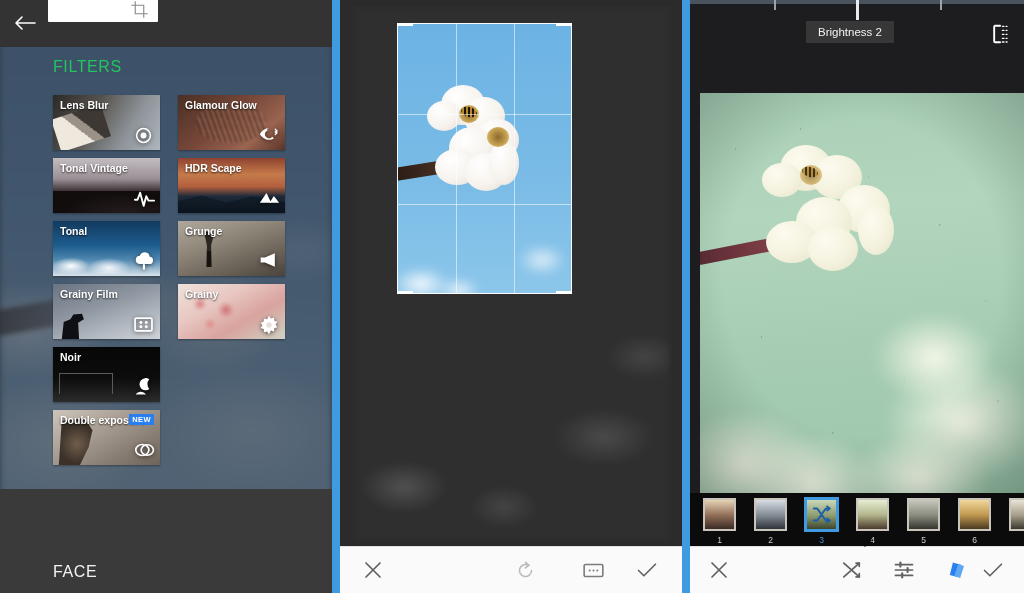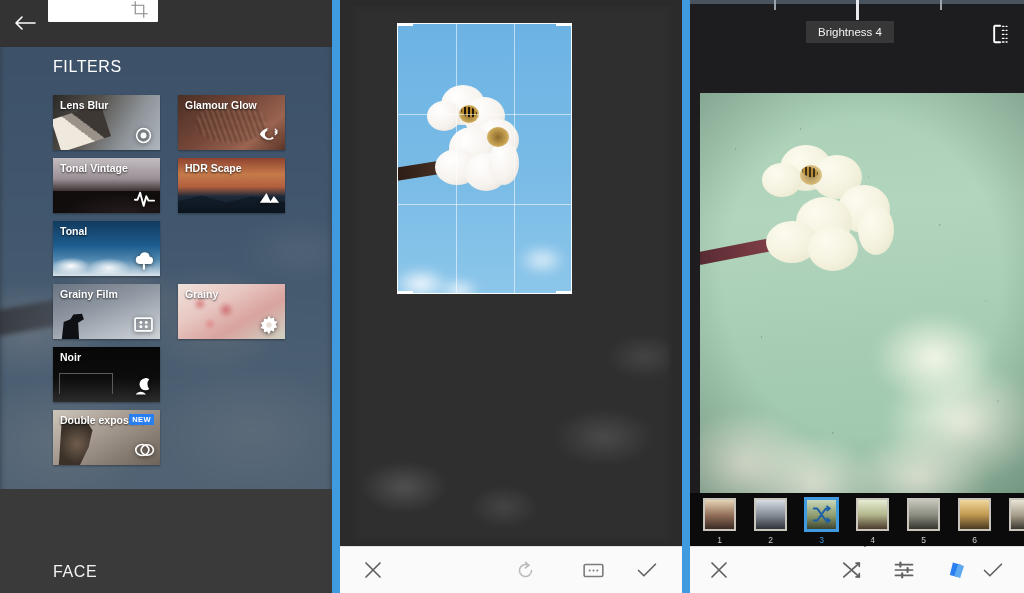--- a/index.html
+++ b/index.html
@@ -59,21 +59,21 @@
     position: absolute; left: 0; bottom: 0; width: 332px; height: 104px;
     background: #3a3a3a;
   }
   .section-face {
     position: absolute; left: 53px; bottom: 12px;
     color: #f2f2f2; font-size: 16px; letter-spacing: .6px;
   }
 
   .section-title {
     position: absolute; left: 53px; top: 58px;
-    color: #ffffff; font-size: 16px; letter-spacing: .6px;
+    color: #22c55e; font-size: 16px; letter-spacing: .6px;
   }
 
   .filter-grid {
     position: absolute; left: 53px; top: 95px; width: 232px;
   }
   .f-row { display: flex; gap: 18px; margin-bottom: 8px; }
   .f-card {
     position: relative; width: 107px; height: 55px;
     overflow: hidden; cursor: pointer;
     box-shadow: 0 1px 2px rgba(0,0,0,.35);
@@ -351,20 +351,29 @@
         <div class="f-card">
           <div class="thumb t-drama"></div>
           <span class="f-label">Tonal</span>
           <span class="f-icon">
             <svg width="20" height="19" viewBox="0 0 24 22" fill="#fff">
               <path d="M6.5 14a5 5 0 01.6-9.96A6 6 0 0118.8 5.2 4.4 4.4 0 0118 14H6.5z"></path>
               <rect x="10.6" y="14" width="2.6" height="7" rx="1.2"></rect>
             </svg>
           </span>
         </div>
+        <div class="f-card">
+          <div class="thumb t-grunge"></div>
+          <span class="f-label">Grunge</span>
+          <span class="f-icon">
+            <svg width="20" height="16" viewBox="0 0 24 18" fill="#fff">
+              <path d="M2 6h5l12-5v16L7 12H2V6z"></path>
+            </svg>
+          </span>
+        </div>
       </div>
 
       <div class="f-row">
         <div class="f-card">
           <div class="thumb t-grainy"></div>
           <span class="f-label">Grainy Film</span>
           <span class="f-icon">
             <svg width="19" height="19" viewBox="0 0 22 22" fill="none">
               <rect x="1.2" y="3.5" width="19.6" height="15" rx="1.6" stroke="#fff" stroke-width="2"></rect>
               <circle cx="8" cy="8.6" r="1.7" fill="#fff"></circle>
@@ -494,21 +503,21 @@
     <div class="slider-thumb" style="left:166px;"></div>
 
     <div class="compare-btn">
       <svg width="22" height="20" viewBox="0 0 24 22" fill="none">
         <path d="M11 2H5.5a1 1 0 00-1 1v16a1 1 0 001 1H11" stroke="#fff" stroke-width="2.1" stroke-linecap="round" stroke-linejoin="round"></path>
         <path d="M13.6 2.6h5M13.6 7h5M13.6 11.4h5M13.6 15.8h5M13.6 19.8h5" stroke="#fff" stroke-width="1.6" stroke-linecap="round" stroke-dasharray="1.6 2.4"></path>
       </svg>
     </div>
   </div>
 
-  <div class="tooltip">Brightness 4</div>
+  <div class="tooltip">Brightness 2</div>
 
   <div class="looks-photo">
     <div class="vint-sky"></div>
     <div class="vcloud" style="left:-30px;bottom:-28px;width:150px;height:110px;"></div>
     <div class="vcloud" style="left:48px;bottom:-42px;width:130px;height:100px;"></div>
     <div class="vcloud" style="right:-20px;bottom:10px;width:160px;height:120px;"></div>
     <div class="vcloud" style="right:30px;bottom:90px;width:120px;height:90px;"></div>
     <div class="vcloud" style="left:150px;bottom:-30px;width:140px;height:90px;"></div>
     <div class="vint-branch"></div>
     <div class="vpet" style="left:80px;top:52px;width:52px;height:46px;"></div>

